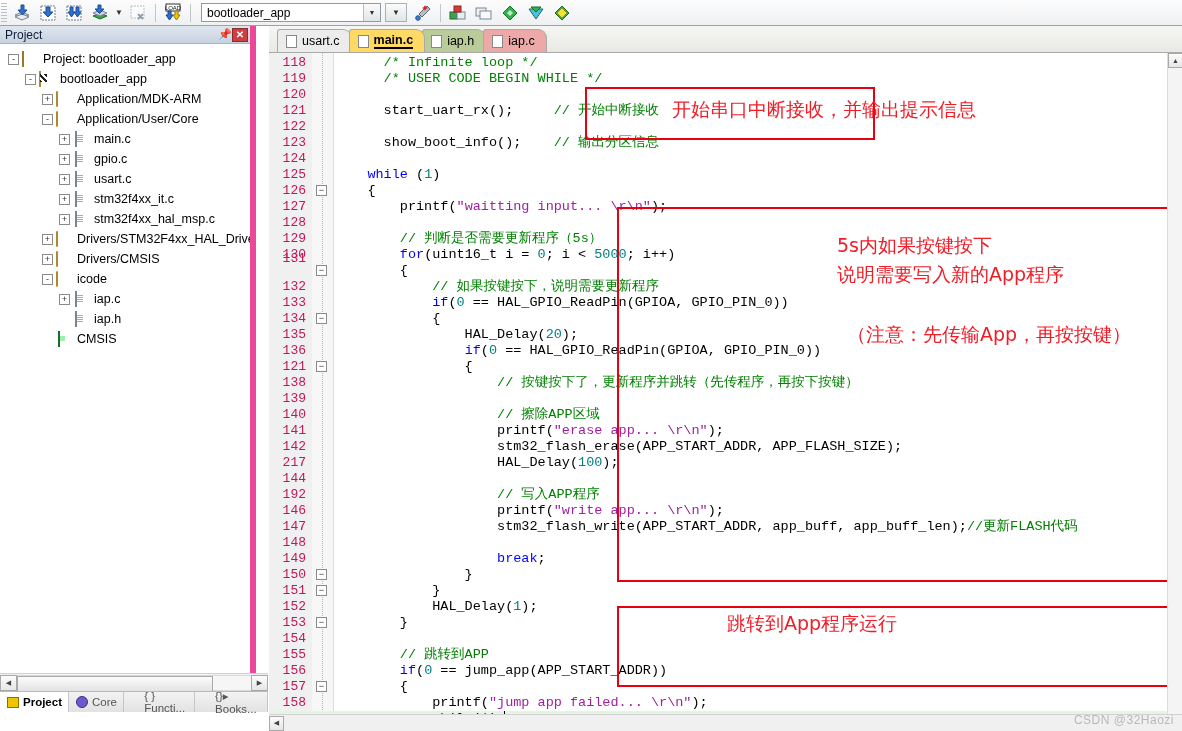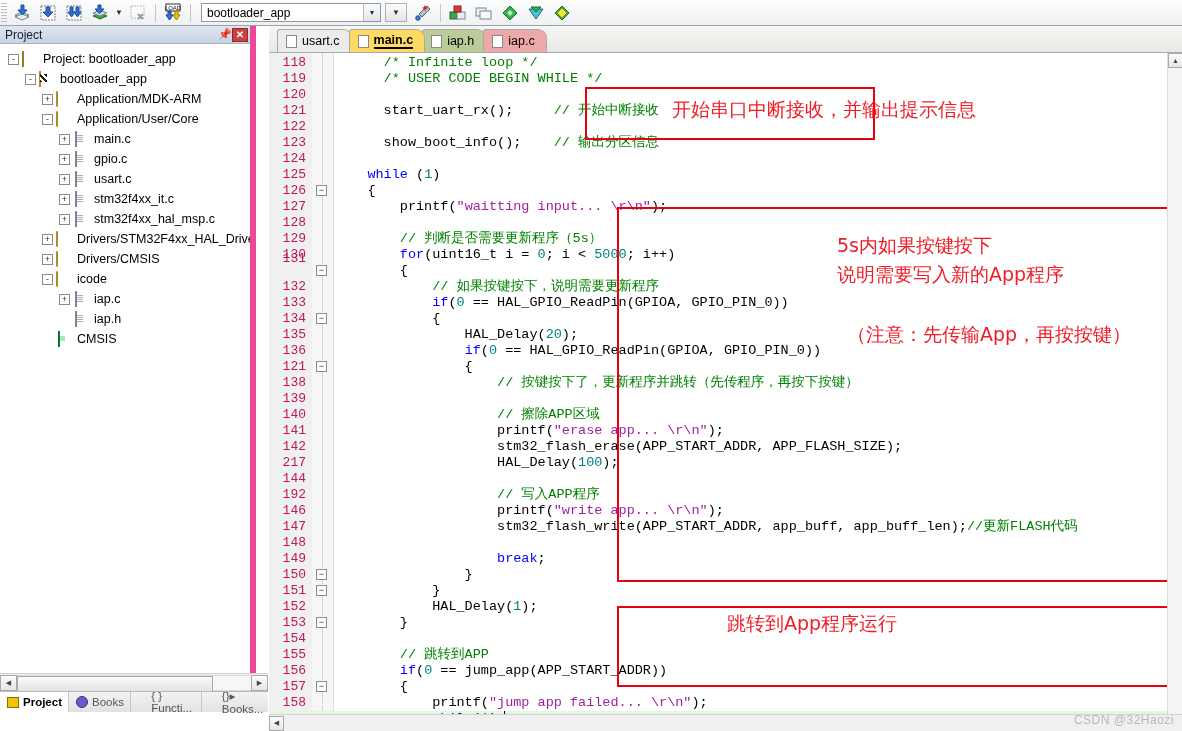--- a/index.html
+++ b/index.html
@@ -362,21 +362,21 @@
         <div class="btab active">
           <span class="bi">
             <span style="display:inline-block;width:12px;height:11px;background:#f0c400;border:1px solid #8a7200"></span>
           </span>
           <span>Project</span>
         </div>
         <div class="btab">
           <span class="bi">
             <span style="display:inline-block;width:12px;height:12px;background:#6a5acd;border-radius:50%;border:1px solid #3b3180"></span>
           </span>
-          <span>Books</span>
+          <span>Core</span>
         </div>
         <div class="btab">
           <span class="bi"></span>
           <span>{ } Functi...</span>
         </div>
         <div class="btab">
           <span class="bi"></span>
           <span>{}▸ Books...</span>
         </div>
       </div>

